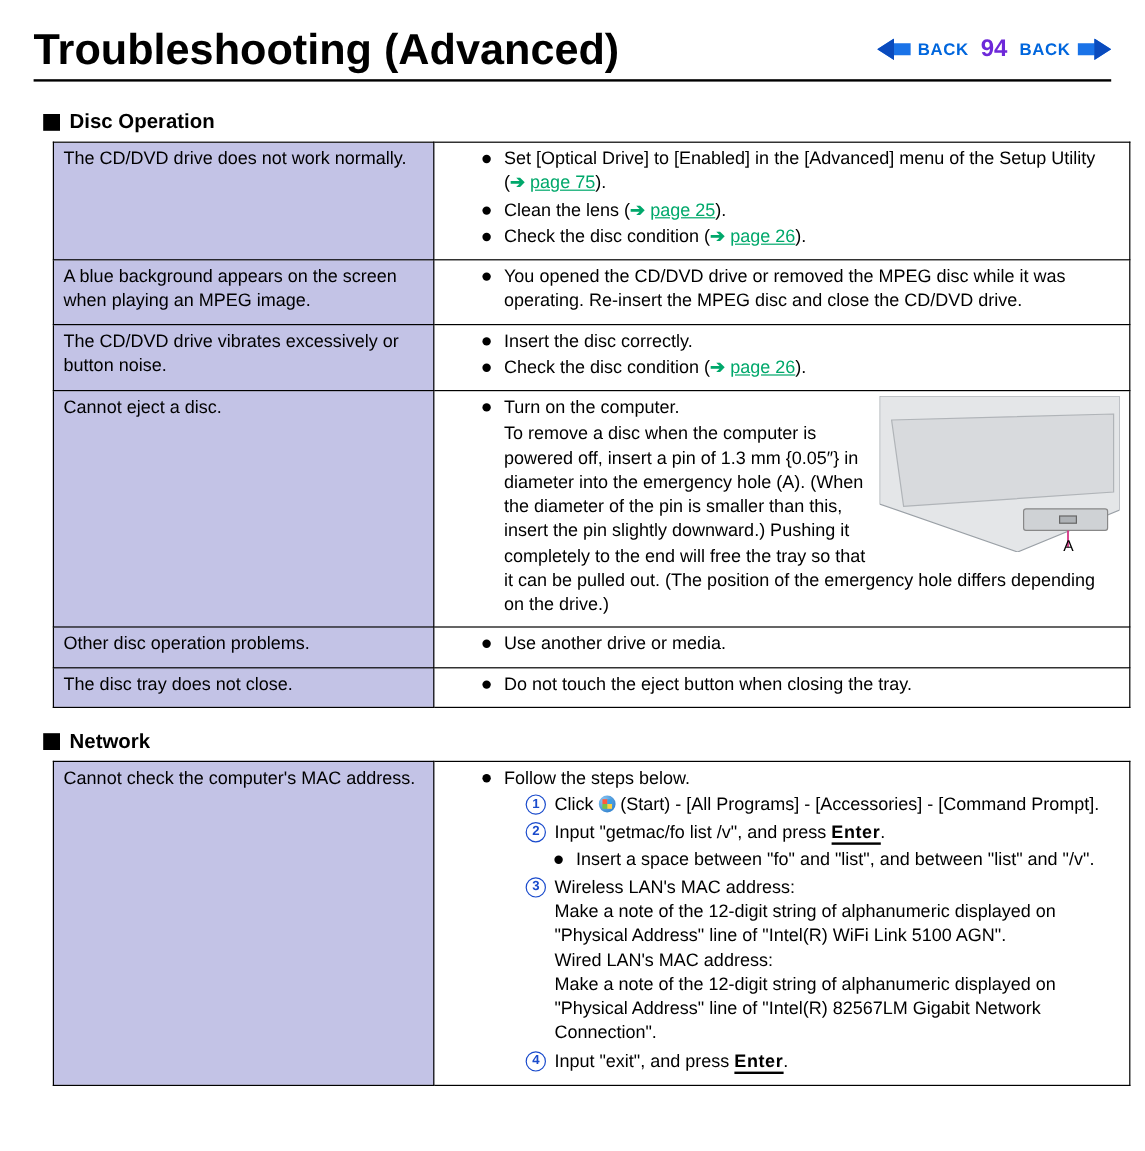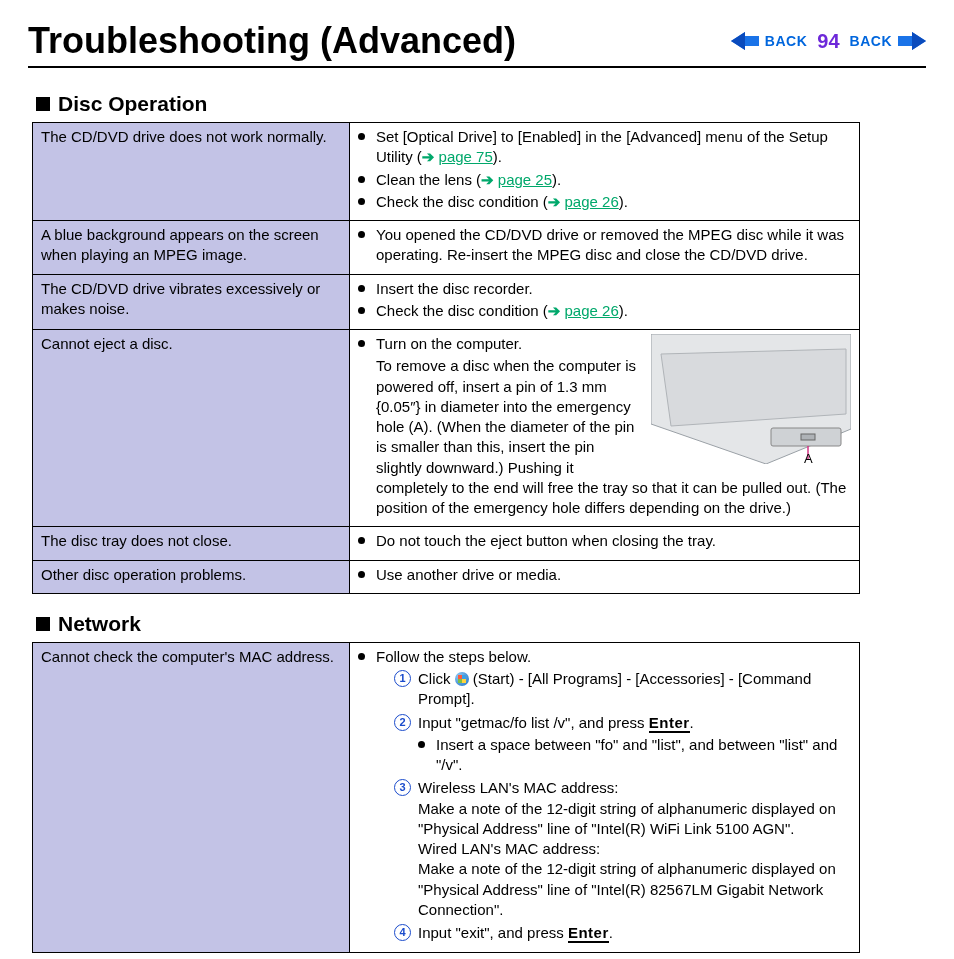--- a/index.html
+++ b/index.html
@@ -64,45 +64,46 @@
     margin: 0 0 6px 8px;
   }
   .sqbullet {
     width: 14px;
     height: 14px;
     background: #000;
     display: inline-block;
   }
   .section-h h2 {
     margin: 0;
-    font-size: 21px;
+    font-size: 17px;
     font-weight: bold;
   }
 
   table.tbl {
-    width: 828px;
-    margin-left: 4px;
+    width: 898px;
+    margin-left: 16px;
     margin-bottom: 18px;
     border-collapse: collapse;
     border: 1.5px solid #000;
     table-layout: fixed;
   }
   table.tbl td {
     border: 1px solid #000;
     vertical-align: top;
     padding: 4px 8px 6px 8px;
     font-size: 15px;
     line-height: 1.35;
   }
   table.tbl td.left {
     width: 300px;
     background: #c3c3e6;
   }
   table.tbl td.right {
     background: #fff;
+    padding-left: 40px;
   }
   ul.b {
     list-style: none;
     margin: 0;
     padding: 0;
   }
   ul.b > li {
     position: relative;
     padding-left: 18px;
     margin: 0 0 2px 0;
@@ -239,24 +240,24 @@
   </tr>
   <tr>
     <td class="left">A blue background appears on the screen when playing an MPEG image.</td>
     <td class="right">
       <ul class="b">
               <li>You opened the CD/DVD drive or removed the MPEG disc while it was operating. Re-insert the MPEG disc and close the CD/DVD drive.</li>
             </ul>
     </td>
   </tr>
   <tr>
-    <td class="left">The CD/DVD drive vibrates excessively or makes noise.</td>
-    <td class="right">
-      <ul class="b">
-        <li>Insert the disc recorder.</li>
+    <td class="left">The CD/DVD drive vibrates excessively or button noise.</td>
+    <td class="right">
+      <ul class="b">
+        <li>Insert the disc correctly.</li>
         <li><span>Check the disc condition (</span><span class="pagearrow">➔ </span><a href="#" class="pageref">page 26</a><span>).</span></li>
       </ul>
     </td>
   </tr>
   <tr>
     <td class="left">Cannot eject a disc.</td>
     <td class="right">
       <div class="laptop-fig">
         <svg viewBox="0 0 200 130" width="200" height="130">
           <polygon points="0,0 200,0 200,95 115,130 0,90" fill="#e4e6e8" stroke="#9aa0a6"></polygon>
@@ -270,32 +271,32 @@
       <ul class="b">
         <li>
           <span>Turn on the computer.</span>
           <div class="step-ind continued">To remove a disc when the computer is powered off, insert a pin of 1.3 mm {0.05″} in diameter into the emergency hole (A). (When the diameter of the pin is smaller than this, insert the pin slightly downward.) Pushing it completely to the end will free the tray so that it can be pulled out. (The position of the emergency hole differs depending on the drive.)</div>
         </li>
       </ul>
       <div class="cleared"></div>
     </td>
   </tr>
   <tr>
+    <td class="left">Other disc operation problems.</td>
+    <td class="right">
+      <ul class="b">
+              <li>Use another drive or media.</li>
+            </ul>
+    </td>
+  </tr>
+  <tr>
     <td class="left">The disc tray does not close.</td>
     <td class="right">
       <ul class="b">
               <li>Do not touch the eject button when closing the tray.</li>
-            </ul>
-    </td>
-  </tr>
-  <tr>
-    <td class="left">Other disc operation problems.</td>
-    <td class="right">
-      <ul class="b">
-              <li>Use another drive or media.</li>
             </ul>
     </td>
   </tr>
 </tbody>
     </table>
 
 <div class="section-h">
   <span class="sqbullet"></span>
   <h2>Network</h2>
 </div>

